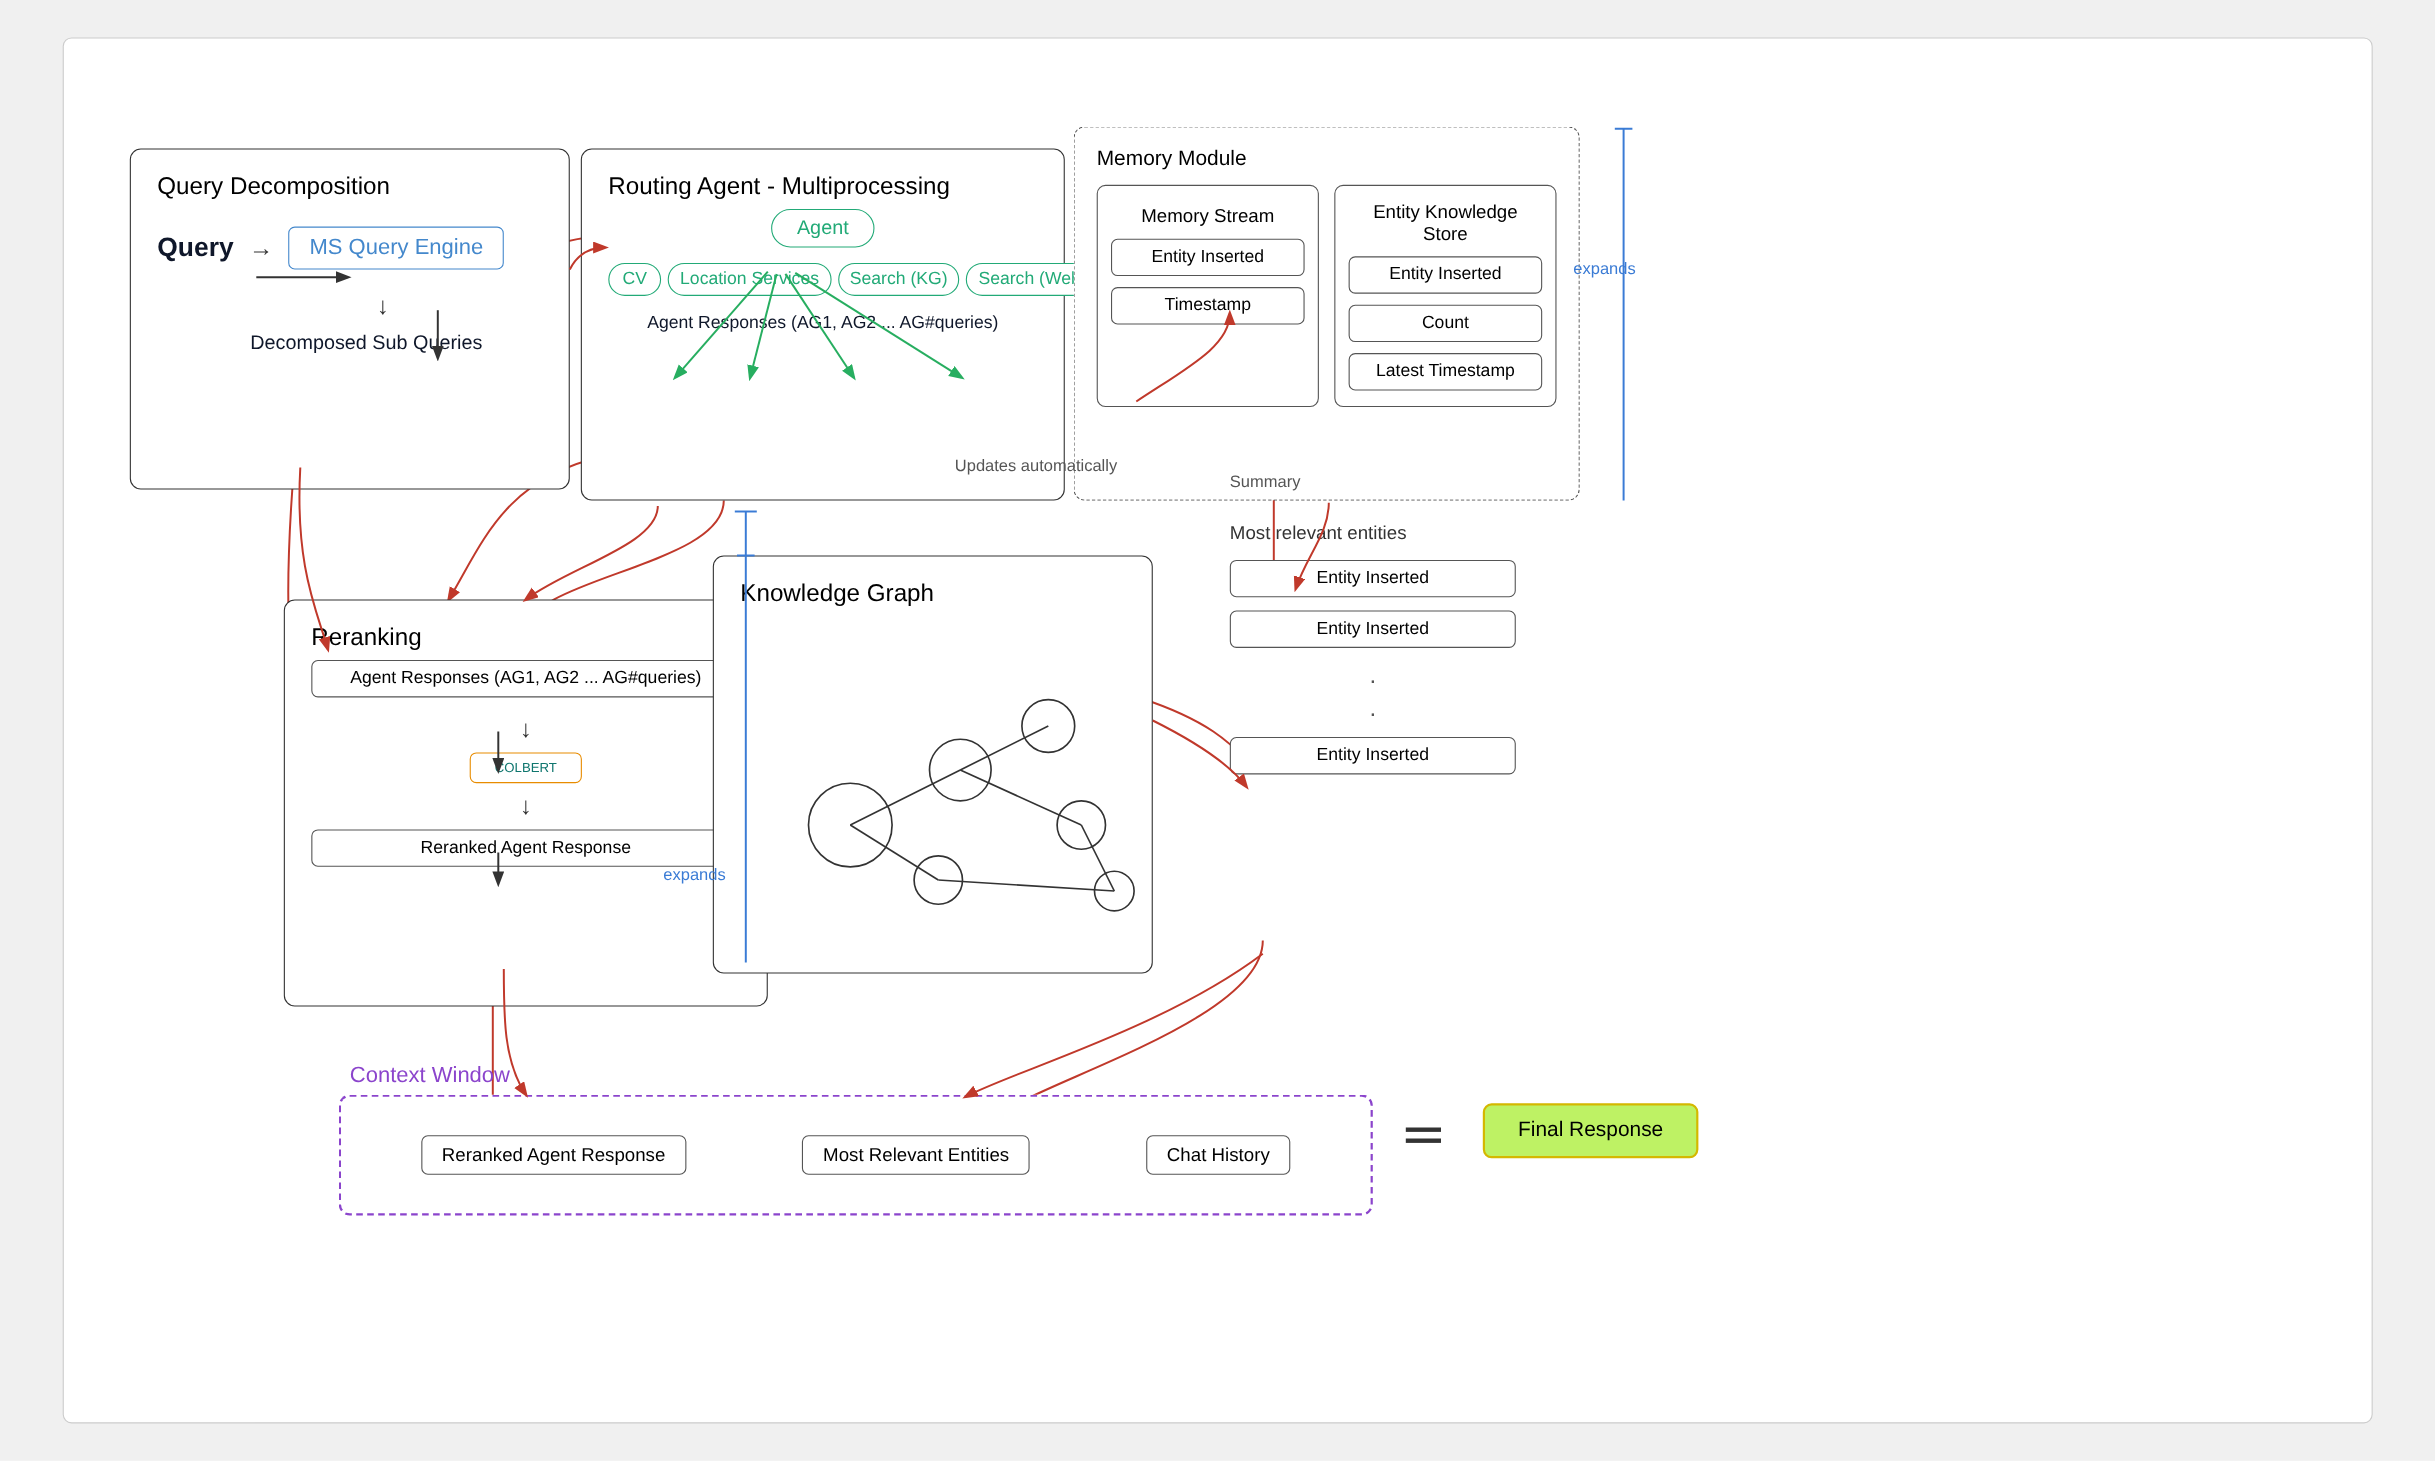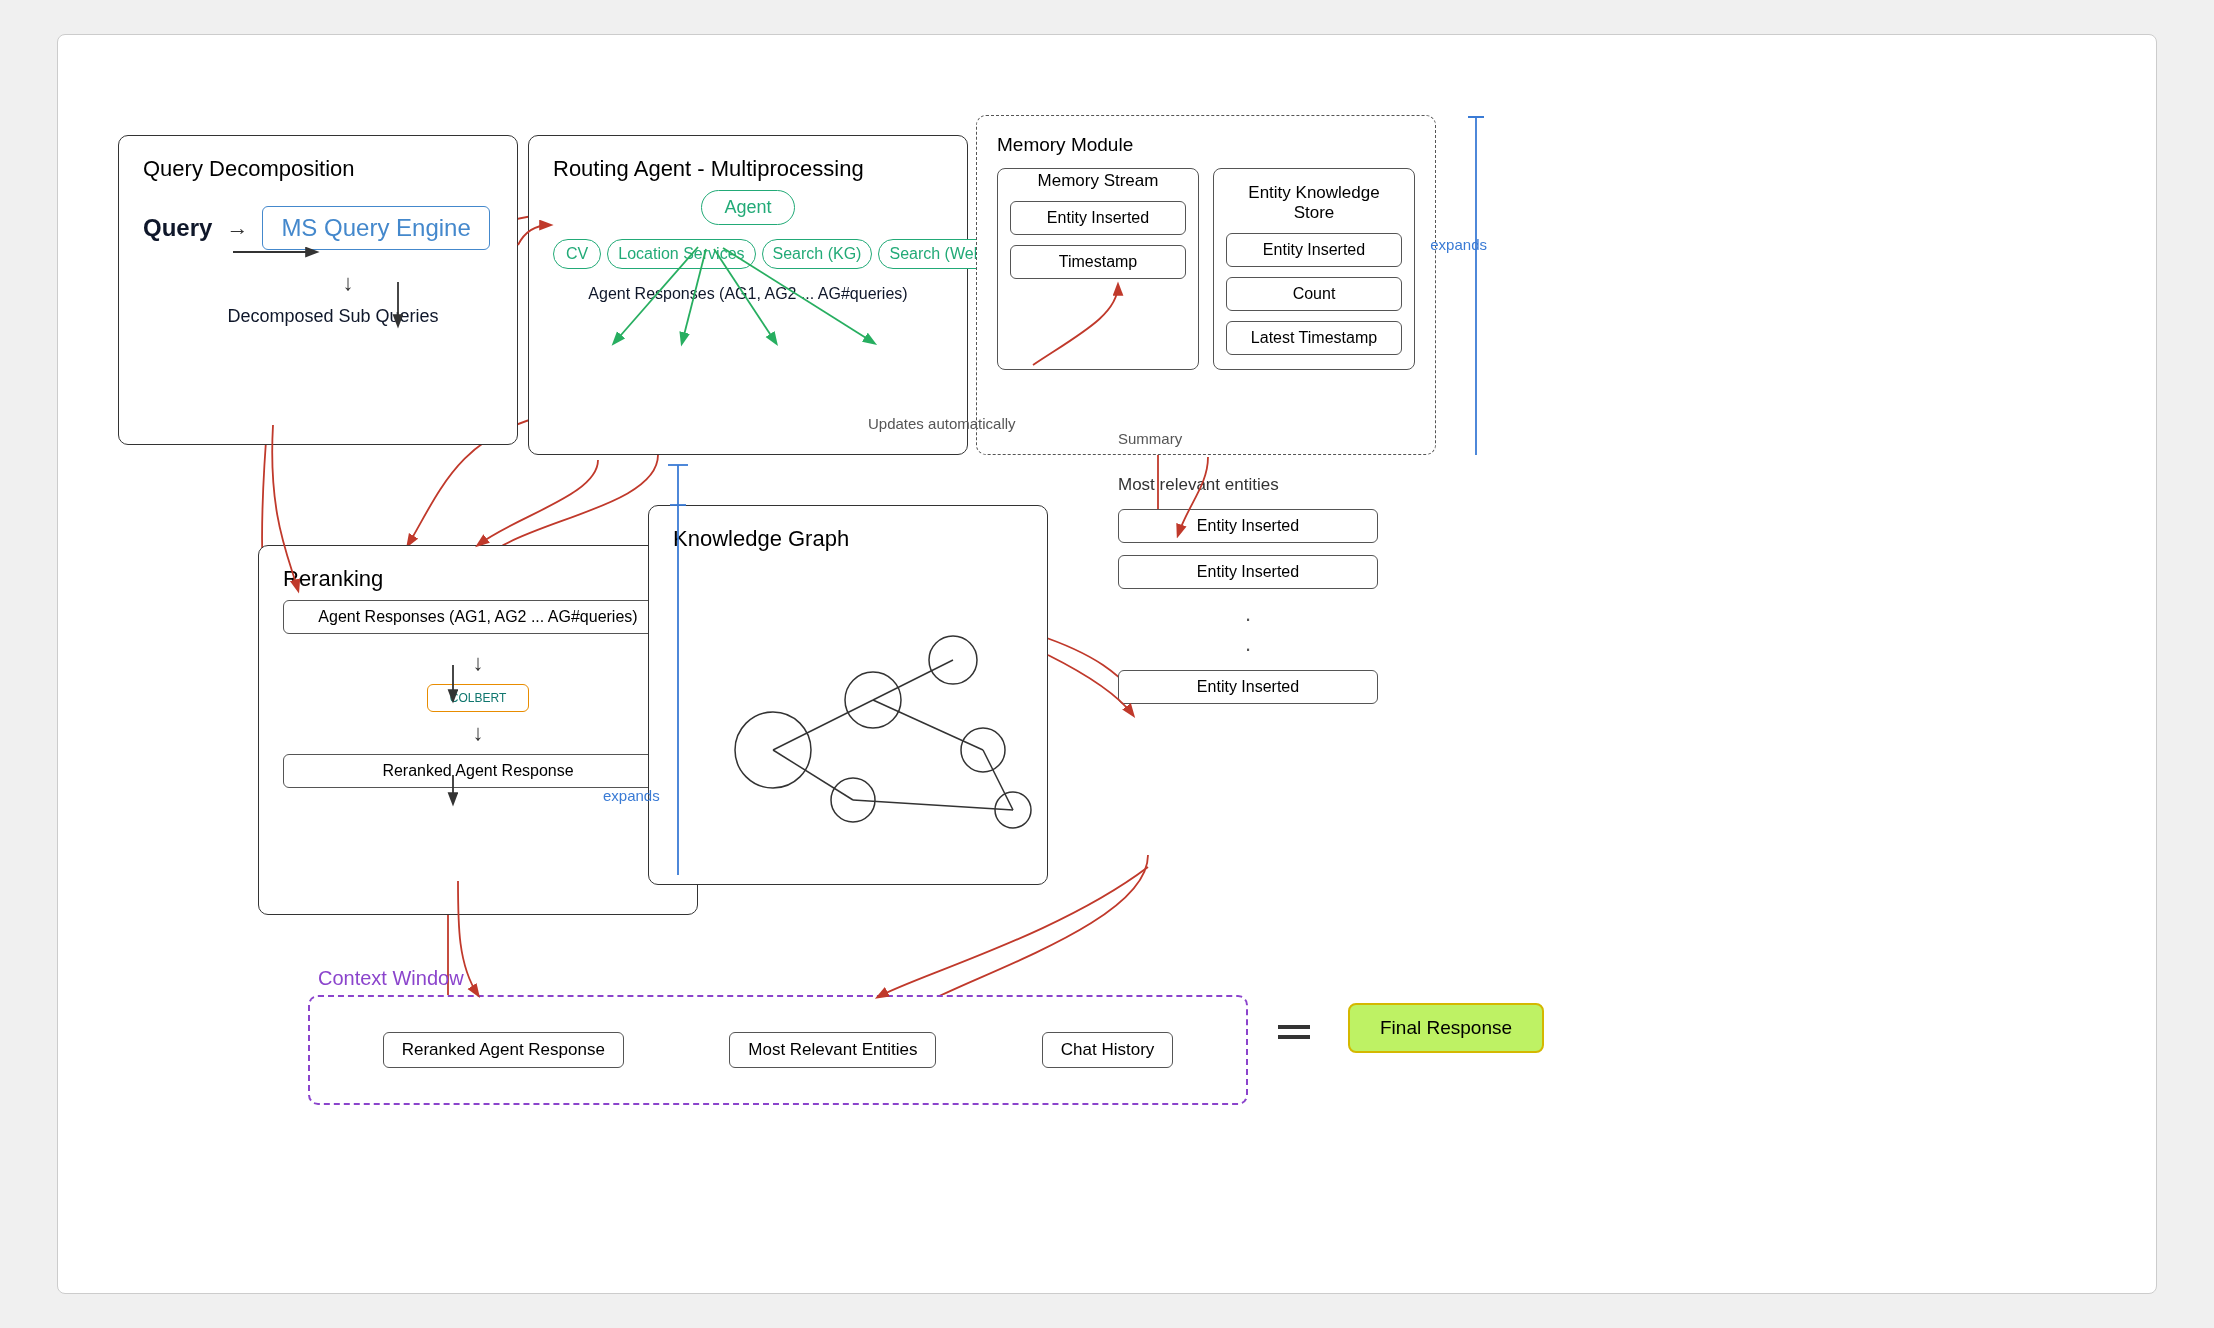--- a/index.html
+++ b/index.html
@@ -64,21 +64,21 @@
       font-size: 12px;
       background: #fff;
       color: #0f766e;
       text-align: center;
       white-space: nowrap;
     }
     .inner-box-blue {
       border: 1.5px solid #4488cc;
       border-radius: 6px;
       padding: 7px 18px;
-      font-size: 24px;
+      font-size: 20px;
       background: #fff;
       color: #4488cc;
       text-align: right;
       white-space: nowrap;
     }
     .text-label {
       font-size: 18px;
       color: #0f172a;
     }
     
@@ -231,21 +231,21 @@
     </div>
     <div style="text-align:center;">
       <span class="text-label" style="font-size:16px;">Agent Responses (AG1, AG2 ... AG#queries)</span>
     </div>
   </div>
 
   <div class="box-dashed" style="position:absolute; left:918px; top:80px; width:460px; min-height:340px; padding:18px 20px;">
     <div class="box-title" style="font-size:19px; margin-bottom:12px;">Memory Module</div>
     <div style="display:flex; gap:14px;">
 
-      <div style="border:1.5px solid #555; border-radius:8px; padding:2px 12px; flex:1;">
+      <div style="border:1.5px solid #555; border-radius:8px; padding:18px 12px; flex:1;">
         <div style="font-size:17px; text-align:center; margin-bottom:10px;">Memory Stream</div>
         <div class="inner-box" style="margin-bottom:10px; font-size:16px;">
           <span>Entity Inserted</span>
         </div>
         <div class="inner-box" style="font-size:16px;">
           <span>Timestamp</span>
         </div>
       </div>
 
       <div style="border:1.5px solid #555; border-radius:8px; padding:14px 12px; flex:1;">

